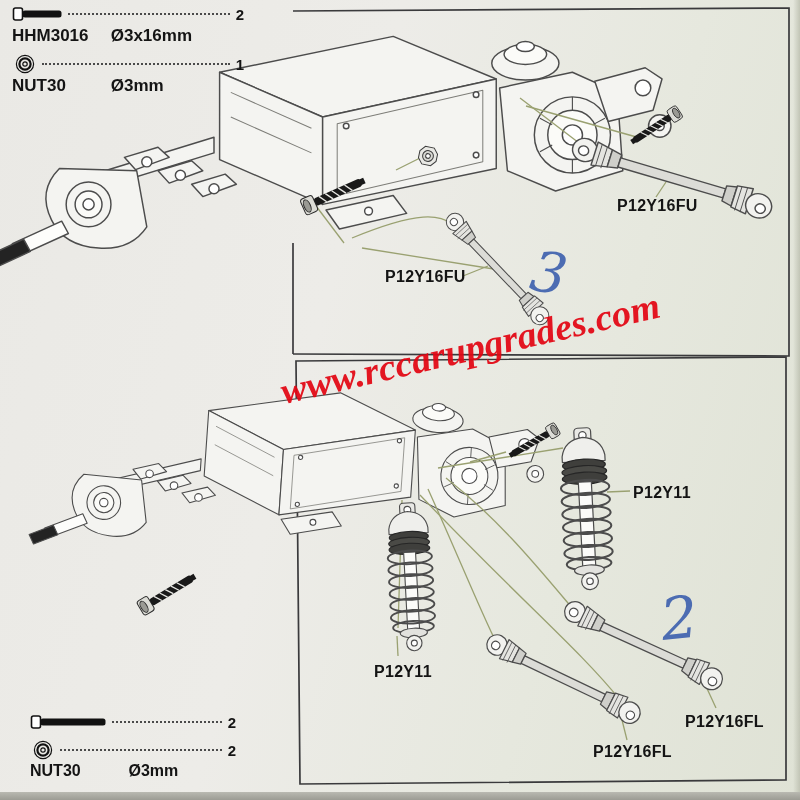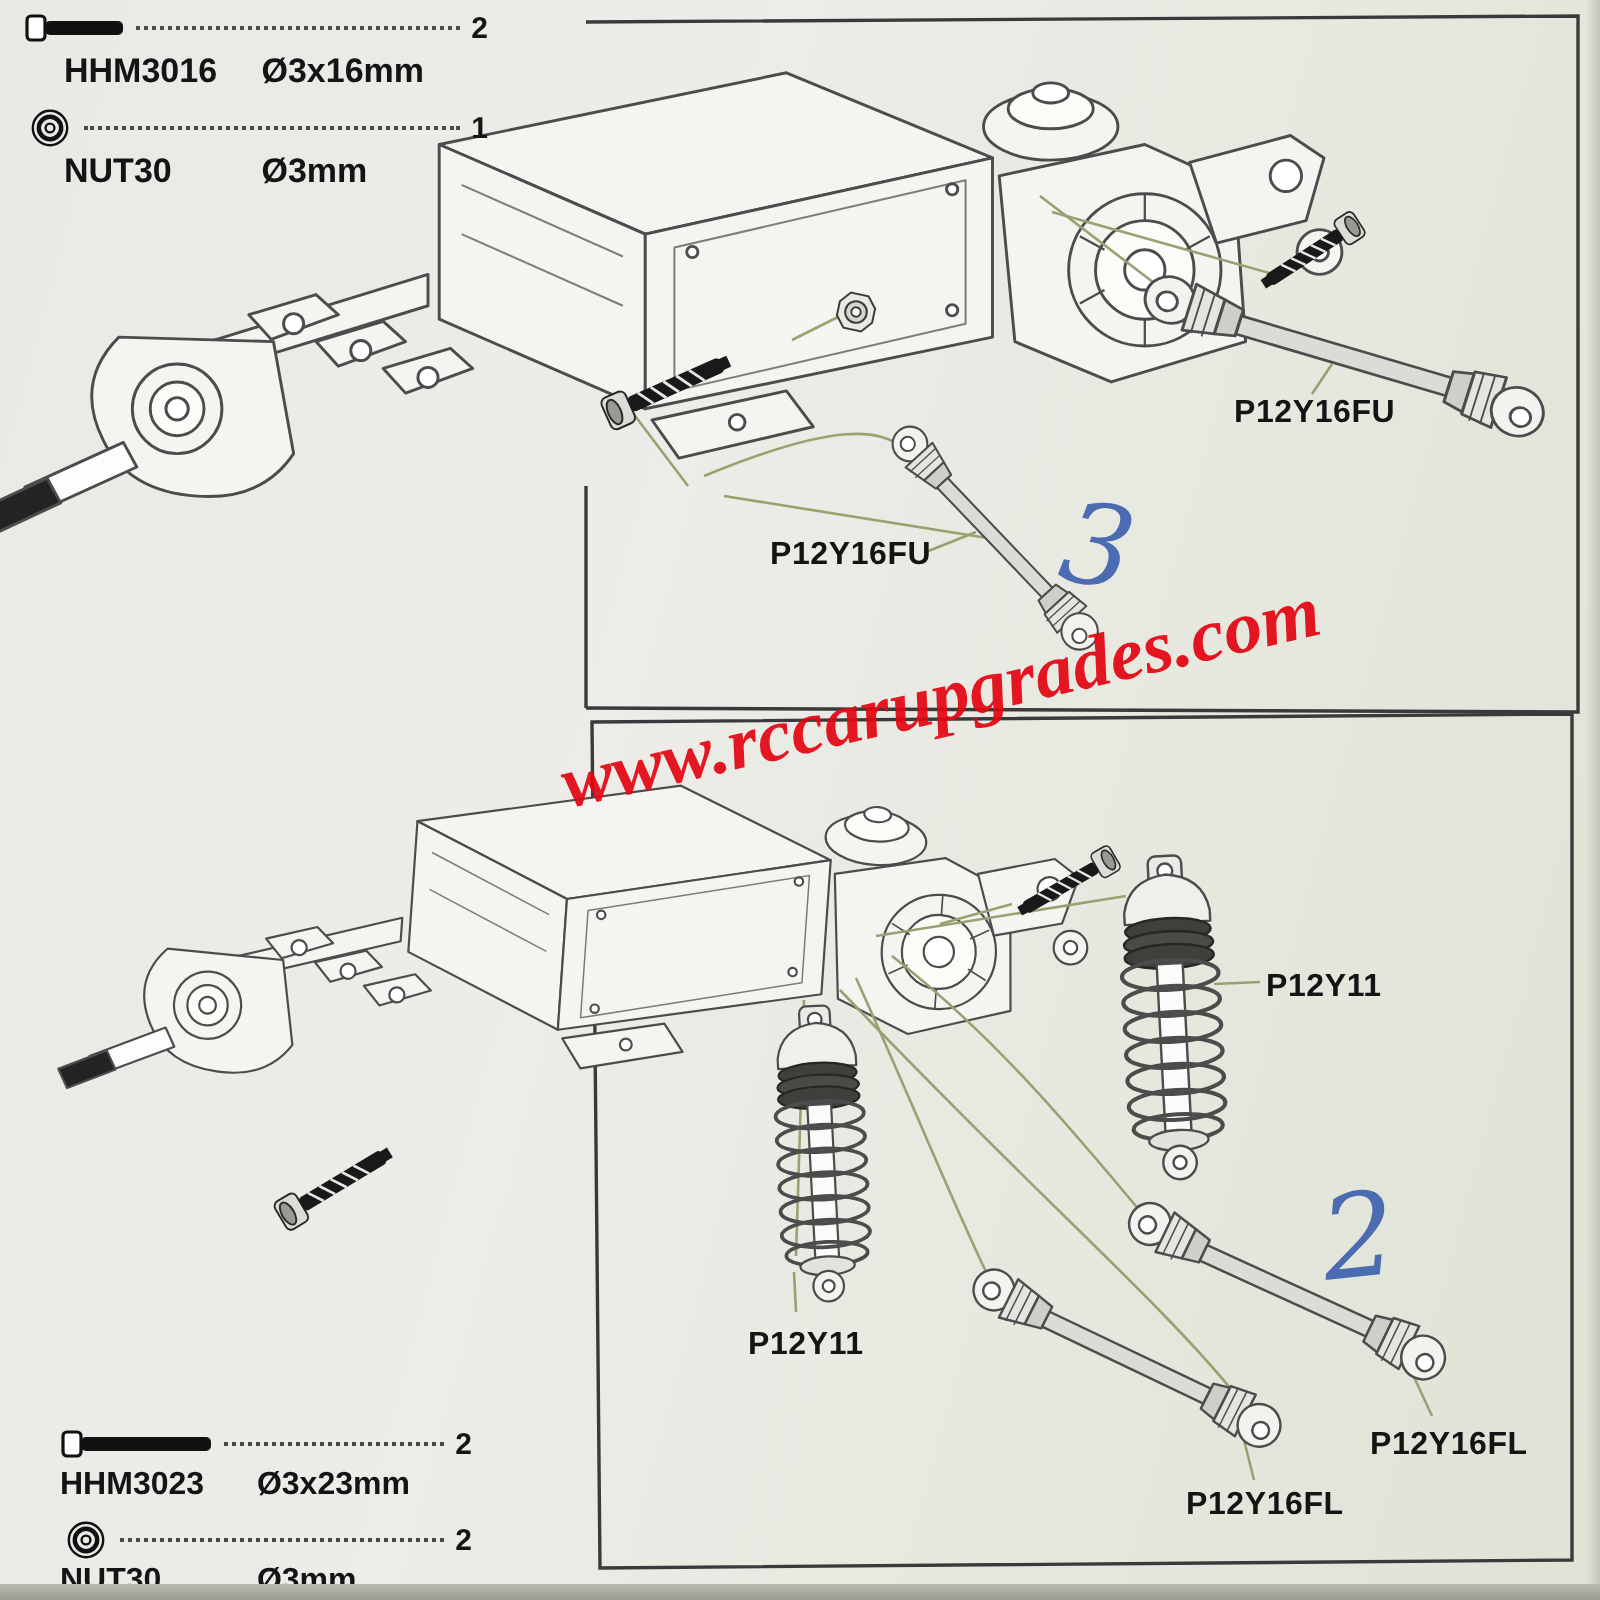--- a/index.html
+++ b/index.html
@@ -12,21 +12,21 @@
   .edge-bottom{position:absolute;left:0;bottom:0;width:800px;height:8px;
     background:linear-gradient(to bottom,#b9b9b1,#9c9c94);}
   .edge-right{position:absolute;right:0;top:0;width:7px;height:800px;
     background:linear-gradient(to right,rgba(180,184,168,0),#c2c5b6);}
   .legend{position:absolute;color:#141414;}
   .lrow{display:flex;align-items:center;height:20px;}
   .licon{flex:0 0 auto;}
   .ldots{flex:1 1 auto;border-top:2px dotted #4a4a4a;height:0;margin:0 6px 0 4px;}
   .lqty{flex:0 0 auto;font-weight:bold;font-size:15px;}
   .lnames{margin-top:2px;font-weight:bold;}
-  .legend-top .lnames{font-size:17px;margin-left:20px;}
+  .legend-top .lnames{font-size:17px;}
   .legend-bottom .lnames{font-size:16px;}
   .lpart{display:inline-block;min-width:94px;}
   .gap{height:8px;}
   svg text.plabel{font-family:"Liberation Sans",sans-serif;font-weight:bold;
     font-size:16px;fill:#141414;letter-spacing:.3px;}
   svg text.hand{font-family:"DejaVu Serif",serif;font-style:italic;fill:#3c5fae;opacity:.9;}
   svg text.wmark{font-family:"Liberation Serif",serif;font-style:italic;font-weight:600;
     fill:#e30613;opacity:.93;}
 </style>
 </head>
@@ -237,24 +237,20 @@
 
   <div class="legend legend-bottom" style="left:30px;top:712px;width:206px;">
     <div class="lrow">
       <svg class="licon" width="78" height="18">
         <rect x="1.5" y="3" width="9" height="12" rx="2" fill="#ffffff" stroke="#111" stroke-width="1.6"></rect>
         <rect x="10.5" y="5.5" width="65" height="7" rx="2.5" fill="#111"></rect>
       </svg>
       <div class="ldots"></div>
       <div class="lqty">2</div>
     </div>
-    <div class="lnames">
-      <span class="lpart">HHM3023</span>
-      <span class="lsize">Ø3x23mm</span>
-    </div>
     <div class="gap"></div>
     <div class="lrow">
       <svg class="licon" width="26" height="20">
         <circle cx="13" cy="10" r="8.6" fill="none" stroke="#111" stroke-width="1.2"></circle>
         <circle cx="13" cy="10" r="5.6" fill="none" stroke="#111" stroke-width="2.2"></circle>
         <circle cx="13" cy="10" r="2.2" fill="none" stroke="#111" stroke-width="1.2"></circle>
       </svg>
       <div class="ldots"></div>
       <div class="lqty">2</div>
     </div>

